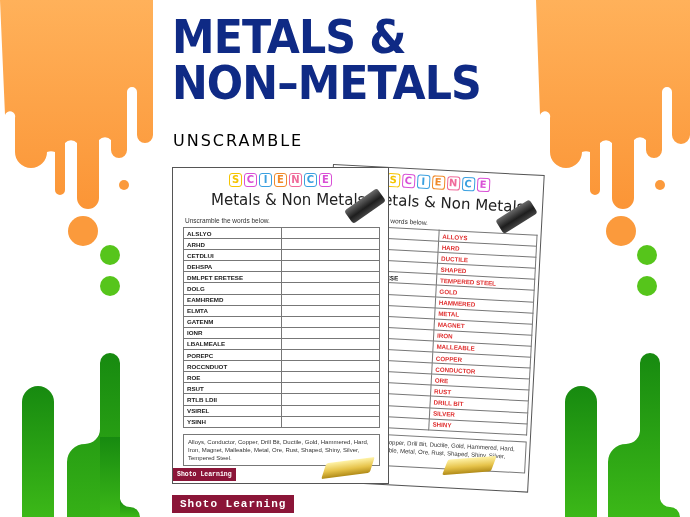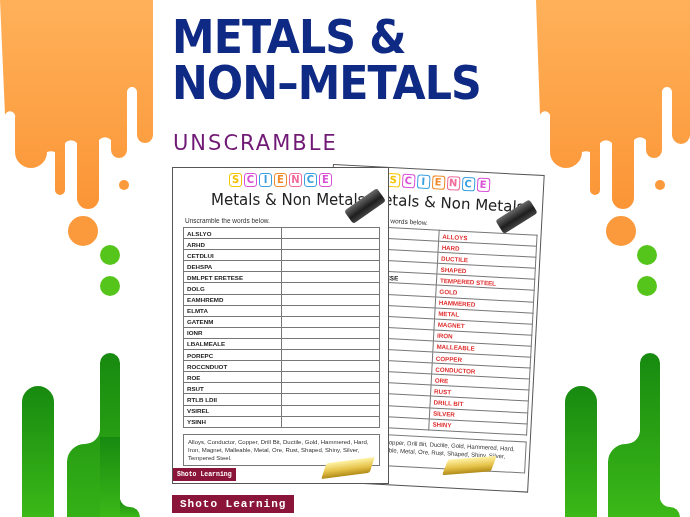--- a/index.html
+++ b/index.html
@@ -19,21 +19,21 @@
   .title {
     position: absolute; left: 172px; top: 14px;
     font-family: "DejaVu Sans", sans-serif; font-weight: bold;
     color: #0f2a85; font-size: 46px; line-height: 46px;
     letter-spacing: -1px; transform: scaleX(0.93); transform-origin: left top;
     white-space: nowrap;
   }
   .subtitle {
     position: absolute; left: 173px; top: 131px;
     font-family: "DejaVu Sans", sans-serif;
-    color: #701a75; font-size: 21px; letter-spacing: 2px;
+    color: #000000; font-size: 16px; letter-spacing: 2px;
   }
 
   .sheet {
     position: absolute; background: #fff; border: 1px solid #555;
     font-family: "Liberation Sans", sans-serif;
   }
   .sheet-back {
     left: 333px; top: 164px; width: 212px; height: 318px;
     transform: rotate(3deg); transform-origin: left top;
   }

